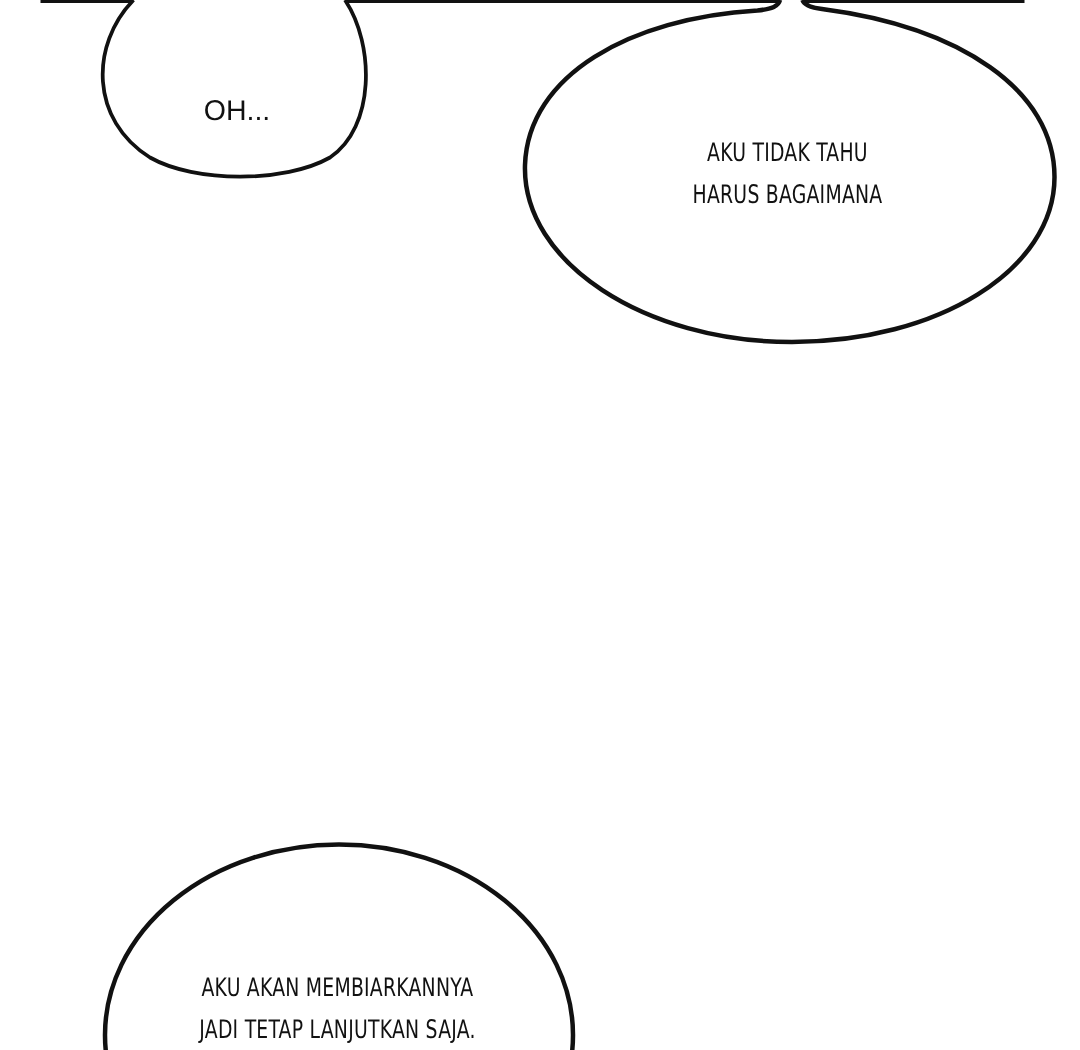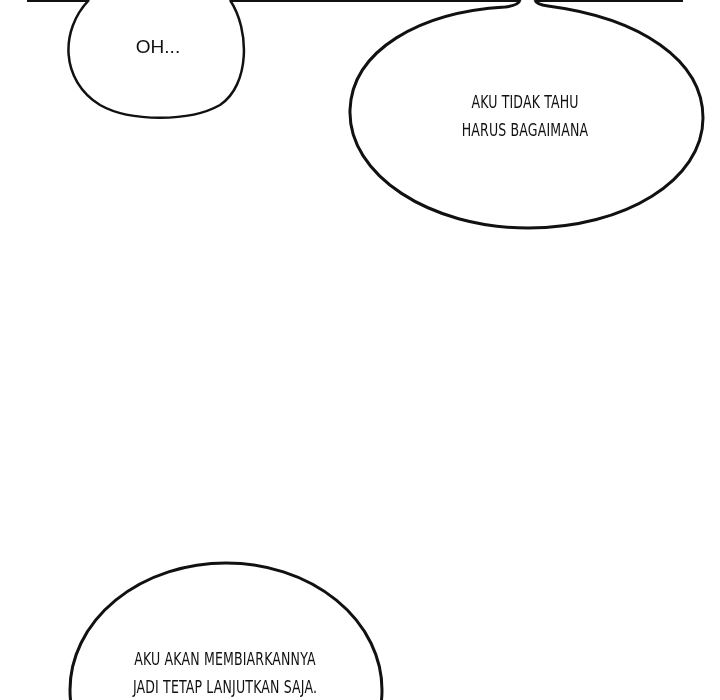--- a/index.html
+++ b/index.html
@@ -6,21 +6,21 @@
   body { width: 720px; height: 700px; position: relative; overflow: hidden; font-family: "DejaVu Sans", sans-serif; }
   .panel-line { position: absolute; top: 0; height: 2px; background: #111; }
   svg.bubbles { position: absolute; left: 0; top: 0; }
   .bubble-text {
     position: absolute; text-align: center; color: #111;
     font-family: "DejaVu Sans Condensed", "DejaVu Sans", sans-serif;
     transform: scaleX(0.82); transform-origin: center;
     letter-spacing: 0.2px; line-height: 28px; font-size: 17px;
     white-space: nowrap;
   }
-  .oh-text { font-family: "Liberation Sans", sans-serif; font-size: 19px; transform: none; letter-spacing: 0; }
+  .oh-text { font-family: "Liberation Sans", sans-serif; font-size: 19px; transform: none; letter-spacing: 0; margin-top: 28px; }
 </style>
 </head>
 <body>
 
 <div>
 
   <div class="panel-line" style="left:27px; width:493px;"></div>
   <div class="panel-line" style="left:535px; width:148px;"></div>
 
   <svg class="bubbles" width="720" height="700">

